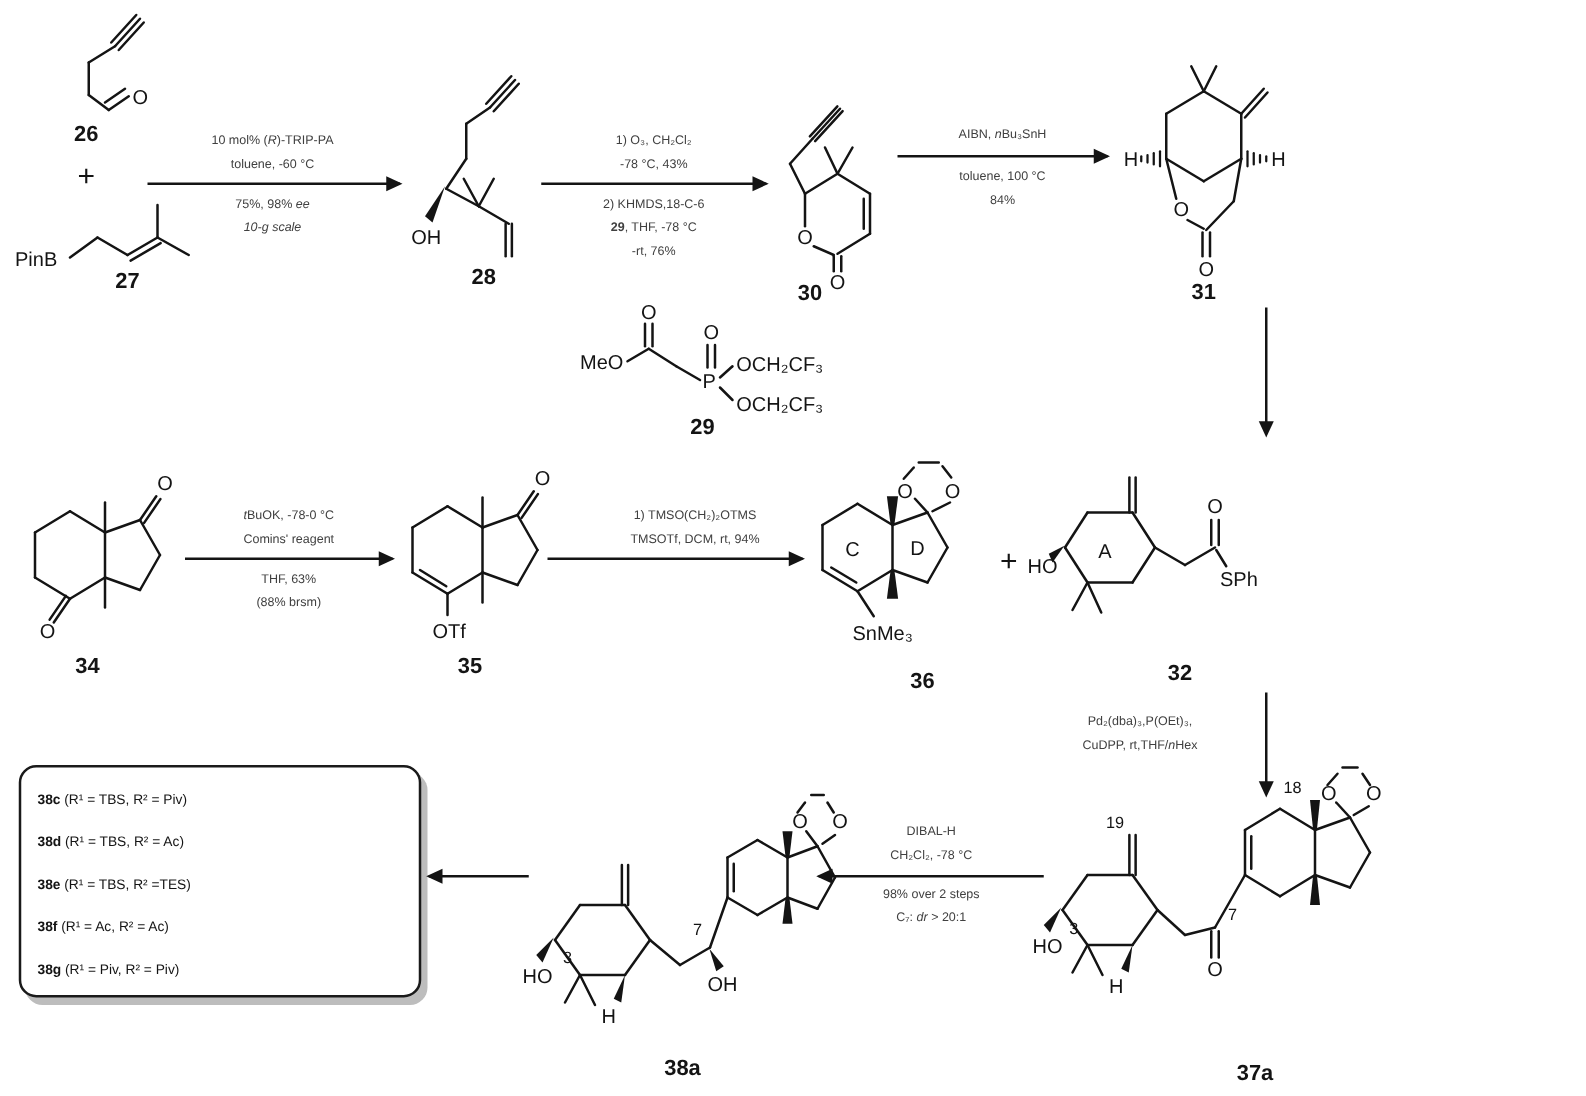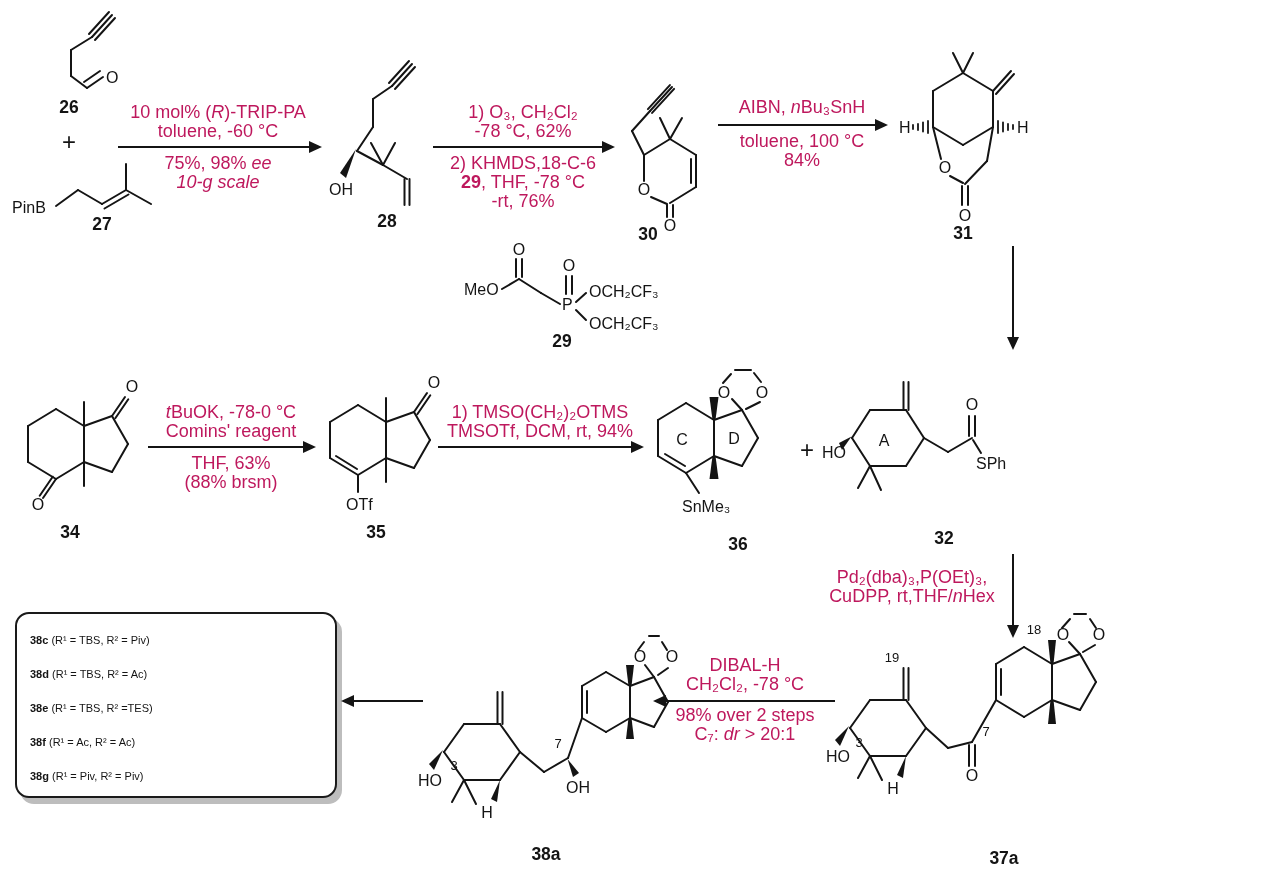--- a/index.html
+++ b/index.html
@@ -1,19 +1,19 @@
 <!DOCTYPE html>
 <html><head>
 <meta charset="utf-8">
 <style>
   *{margin:0;padding:0;box-sizing:border-box}
   html,body{background:#ffffff}
   body{font-family:"Liberation Sans","DejaVu Sans",sans-serif;color:#141414}
   #scheme{position:relative;width:1269px;height:877px;background:#fff;overflow:hidden}
-  .rtext{position:absolute;font-size:18px;line-height:19px;text-align:center;white-space:nowrap;color:#be185d}
+  .rtext{position:absolute;font-size:10px;line-height:19px;text-align:center;white-space:nowrap;color:#404040}
   .rtext.la{text-align:left}
   .rtext.ra{text-align:center}
   .hline{position:absolute;height:0;border-top:2px solid #141414}
   .hline.ar-r::after{content:"";position:absolute;right:-2px;top:-7px;width:0;height:0;
     border-left:13px solid #141414;border-top:6px solid transparent;border-bottom:6px solid transparent}
   .hline.ar-l::before{content:"";position:absolute;left:-2px;top:-7px;width:0;height:0;
     border-right:13px solid #141414;border-top:6px solid transparent;border-bottom:6px solid transparent}
   .vline{position:absolute;width:0;border-left:2px solid #141414}
   .vline.ar-d::after{content:"";position:absolute;bottom:-12px;left:-7px;width:0;height:0;
     border-top:13px solid #141414;border-left:6px solid transparent;border-right:6px solid transparent}
@@ -89,21 +89,21 @@
       <line x1="79.5" y1="124" x2="79.5" y2="150"></line>
         <line x1="84.5" y1="124" x2="84.5" y2="150"></line>
     </g>
     <polygon points="31,94 15,118 21,123"></polygon>
     <text x="4" y="140">OH</text>
     <text class="num" x="62" y="172" text-anchor="middle">28</text>
   </svg>
 
   <div class="rtext" style="left:428px;top:103px;width:190px">
     <div>1) O₃, CH₂Cl₂</div>
-    <div>-78 °C, 62%</div>
+    <div>-78 °C, 43%</div>
   </div>
   <div class="hline ar-r" style="left:433px;top:146px;width:180px"></div>
   <div class="rtext" style="left:428px;top:154px;width:190px">
     <div>2) KHMDS,18-C-6</div>
     <div><b>29</b>, THF, -78 °C</div>
     <div>-rt, 76%</div>
   </div>
 
   <svg class="struct" style="left:612px;top:25px" width="116" height="218" viewBox="0 0 116 218">
     <g>
@@ -246,21 +246,21 @@
         <line x1="103.3" y1="50.3" x2="116.3" y2="31.3"></line>
       <line x1="44" y1="111" x2="44" y2="128"></line>
       <line x1="72" y1="58" x2="72" y2="34"></line>
       <line x1="72" y1="94" x2="72" y2="118"></line>
     </g>
     <text x="120" y="24" text-anchor="middle">O</text>
     <text x="32" y="146">OTf</text>
     <text class="num" x="62" y="174" text-anchor="middle">35</text>
   </svg>
 
-  <div class="rtext" style="left:428px;top:403px;width:224px">
+  <div class="rtext" style="left:444px;top:403px;width:224px">
     <div>1) TMSO(CH₂)₂OTMS</div>
     <div>TMSOTf, DCM, rt, 94%</div>
   </div>
   <div class="hline ar-r" style="left:438px;top:446px;width:204px"></div>
 
   <svg class="struct" style="left:642px;top:350px" width="160" height="208" viewBox="0 0 160 208">
     <g>
       <line x1="16" y1="70" x2="44" y2="53"></line>
         <line x1="44" y1="53" x2="72" y2="70"></line>
       <line x1="72" y1="70" x2="72" y2="106"></line>

